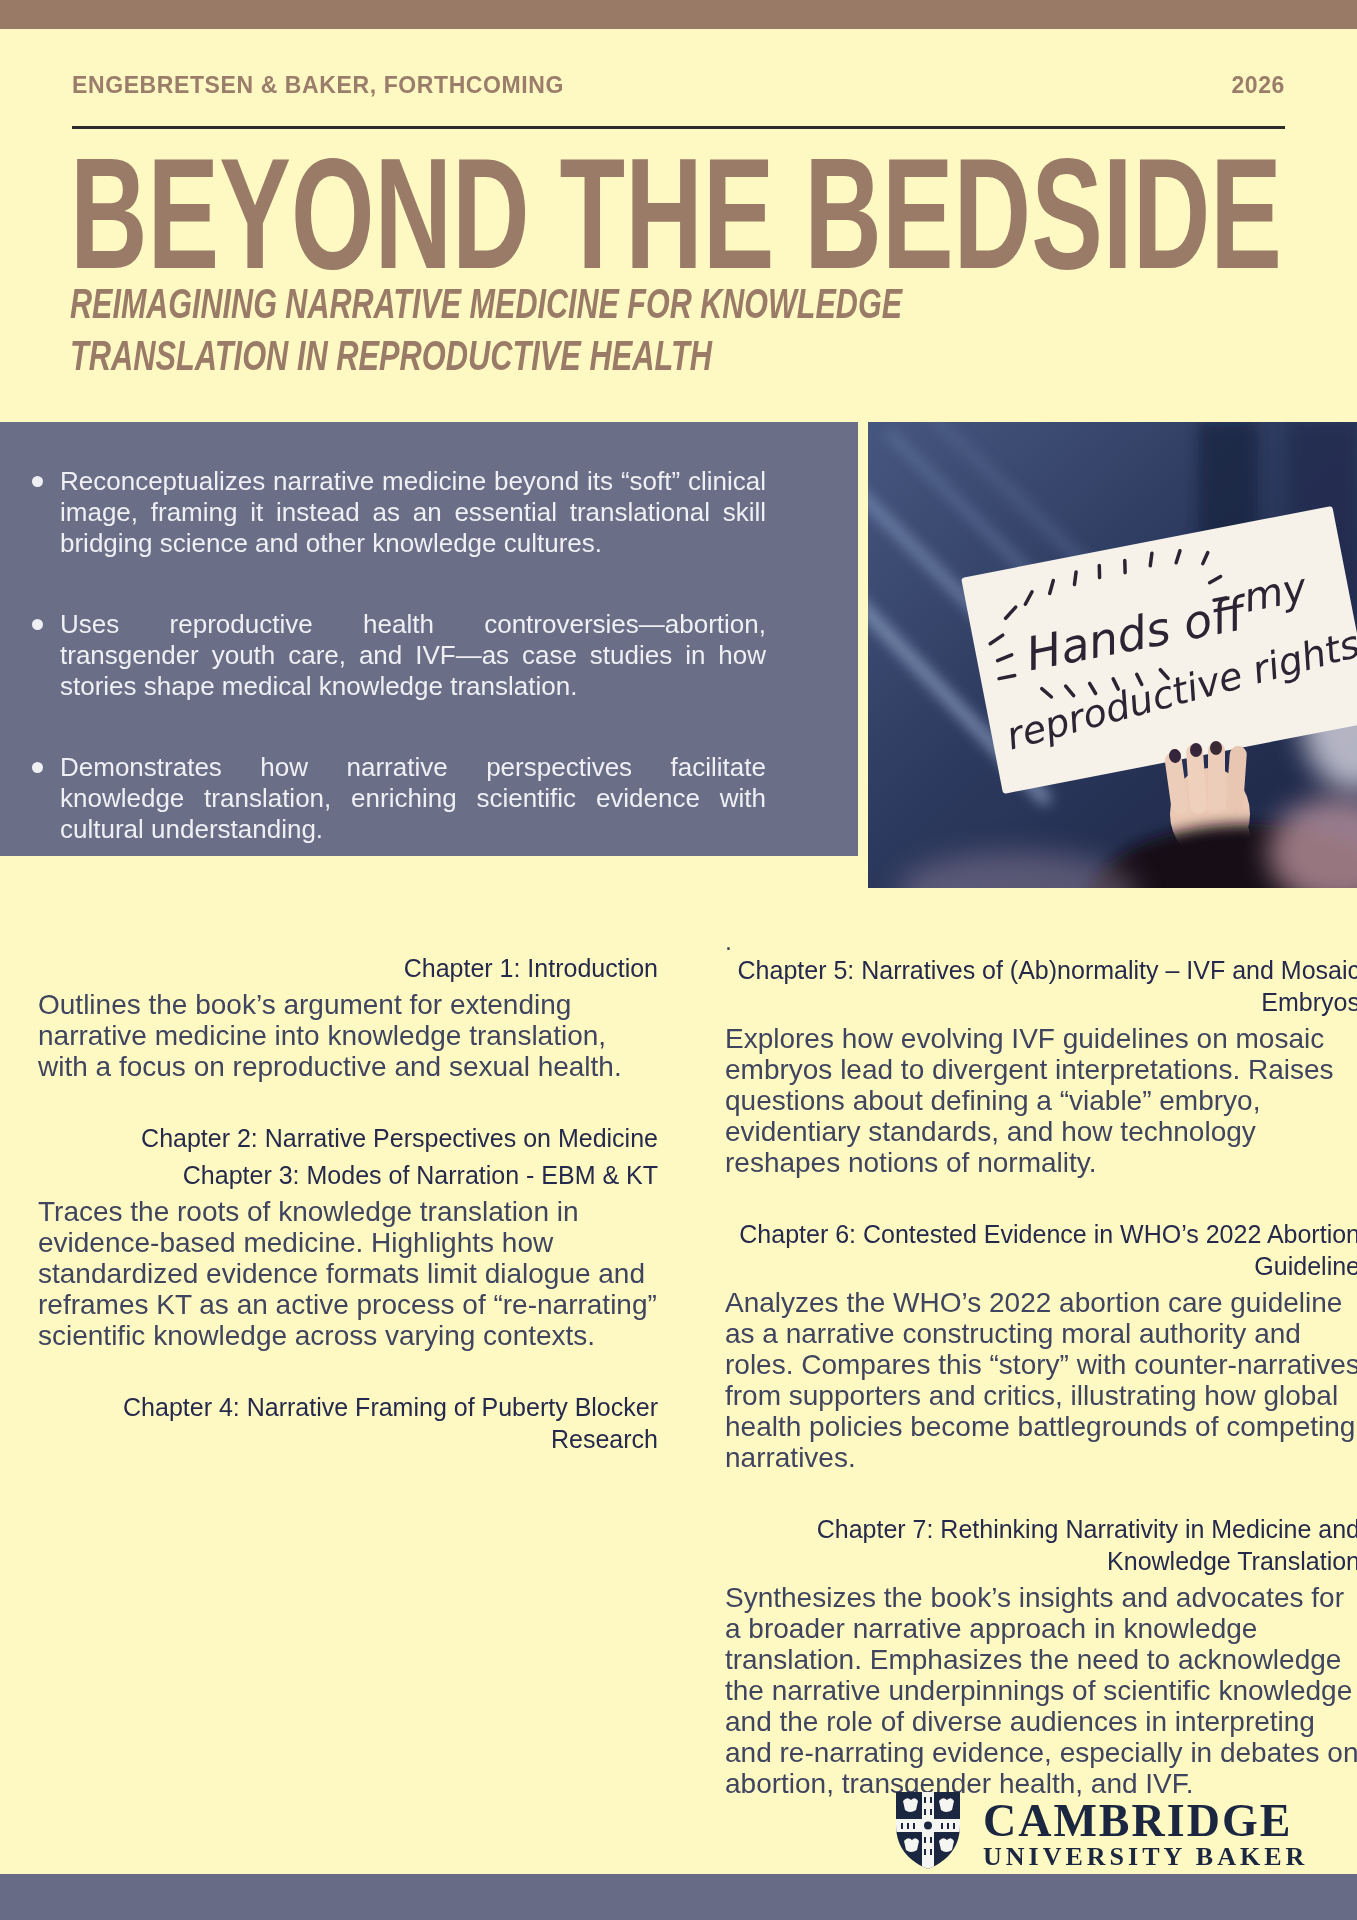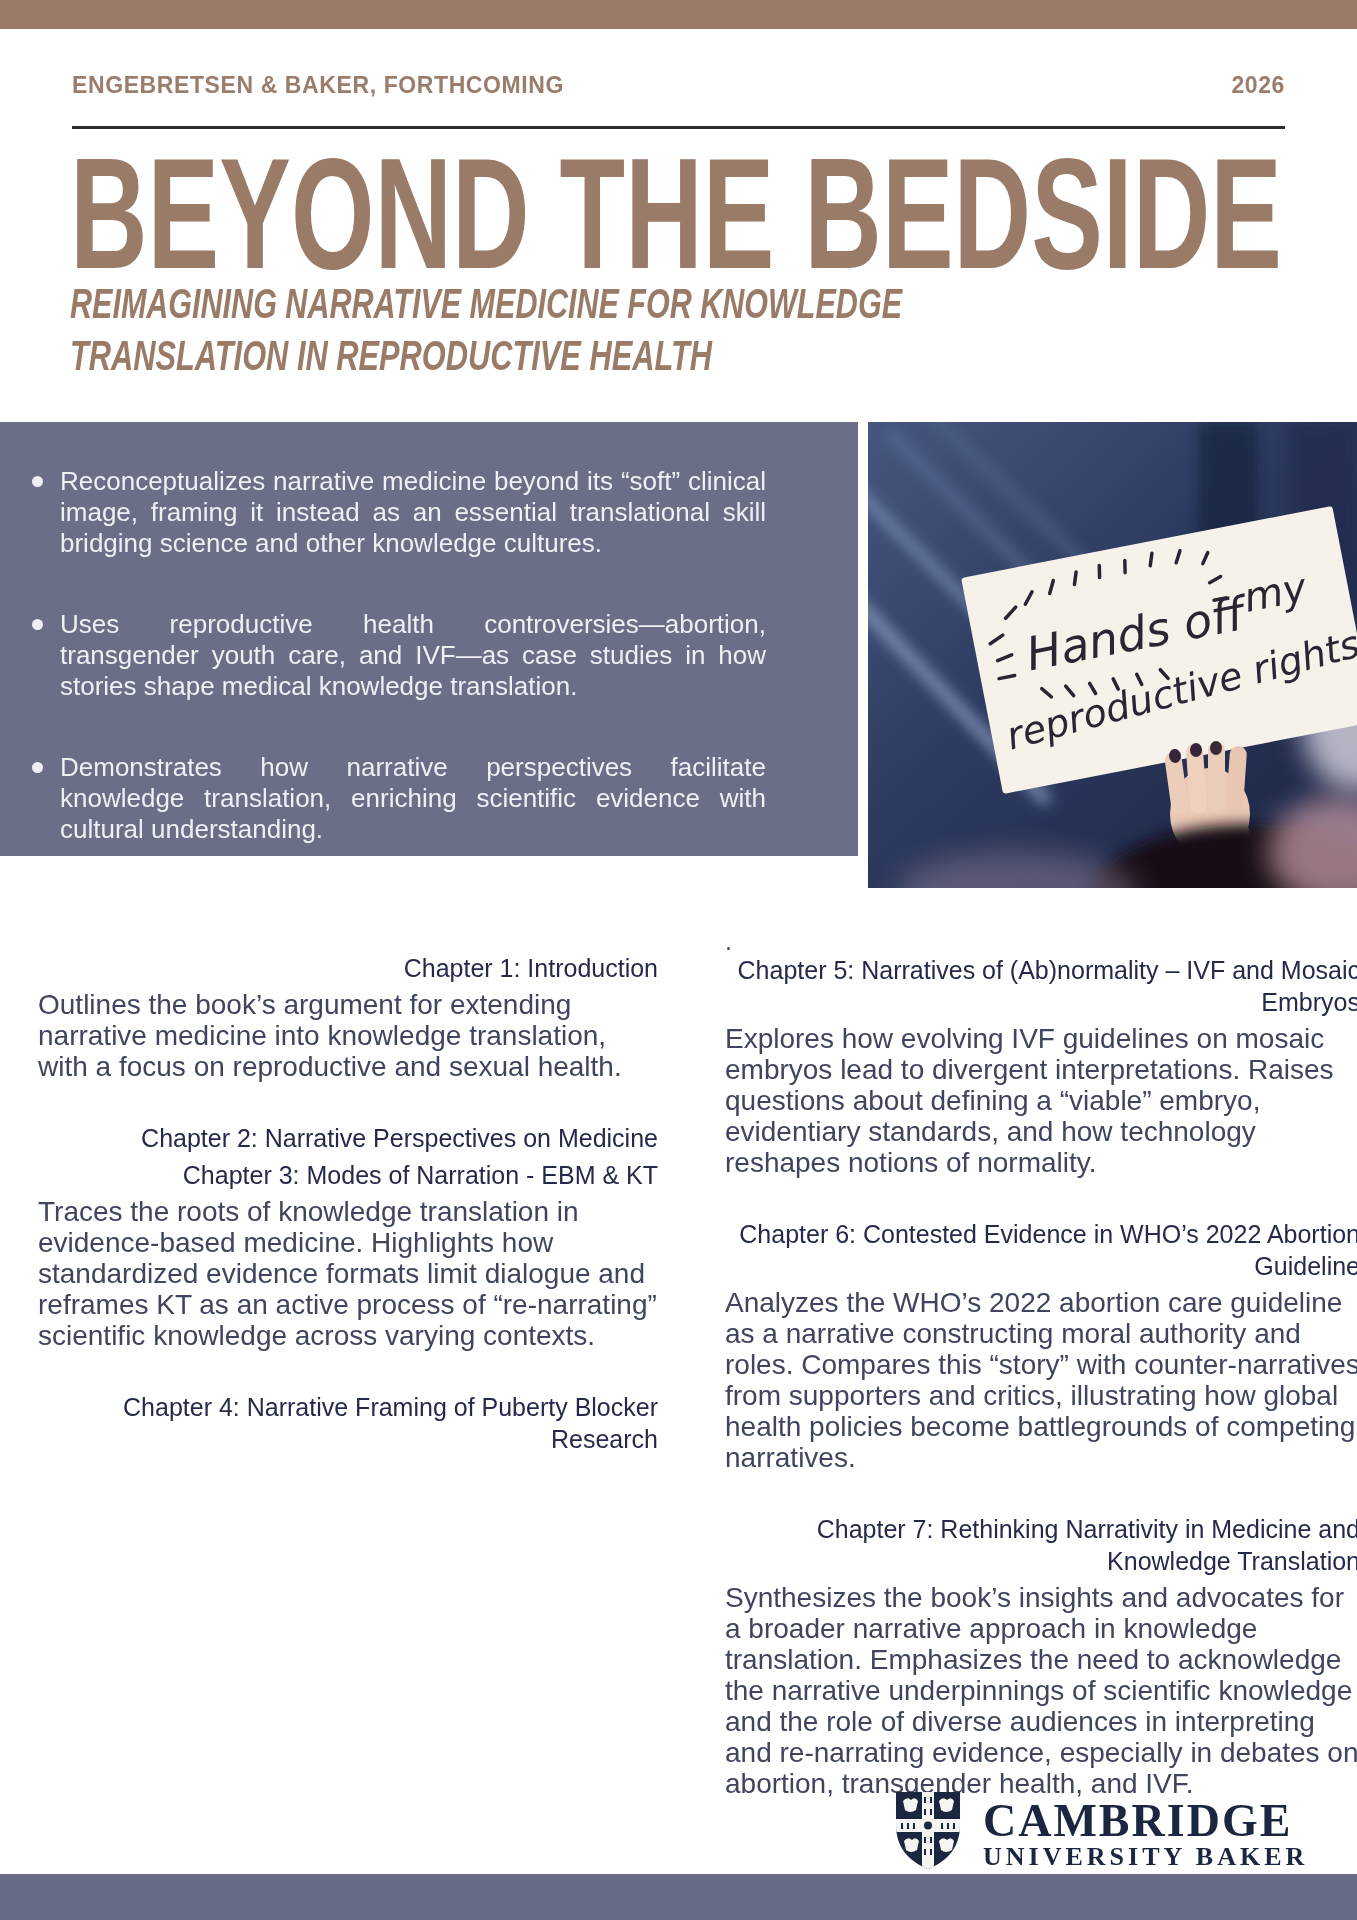--- a/index.html
+++ b/index.html
@@ -1,20 +1,20 @@
 <!DOCTYPE html>
 <html><head>
 <meta charset="utf-8">
 <style>
   * { margin:0; padding:0; box-sizing:border-box; }
   html,body { background:#e8e8e8; }
   body { font-family:"Liberation Sans","DejaVu Sans",sans-serif; }
   .page {
     position:relative; width:1357px; height:1920px;
-    background:#ffffff; margin:0 auto; overflow:hidden;
+    background:#fef9c3; margin:0 auto; overflow:hidden;
   }
   .topbar { position:absolute; left:0; top:0; width:1357px; height:29px; background:#997a66; }
   .botbar { position:absolute; left:0; top:1874px; width:1357px; height:46px; background:#686b85; }
 
   .hdr-authors {
     position:absolute; left:72px; top:72px;
     font-size:23px; font-weight:800; letter-spacing:0.6px; color:#9a7d6a;
   }
   .hdr-year {
     position:absolute; right:72px; top:72px;

